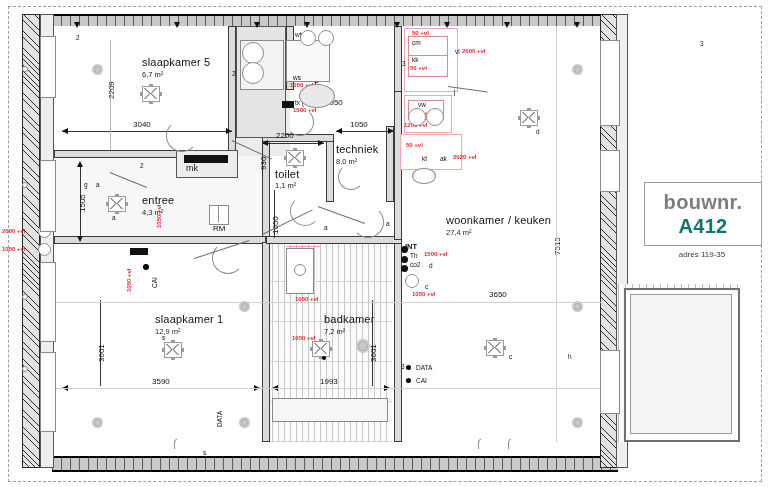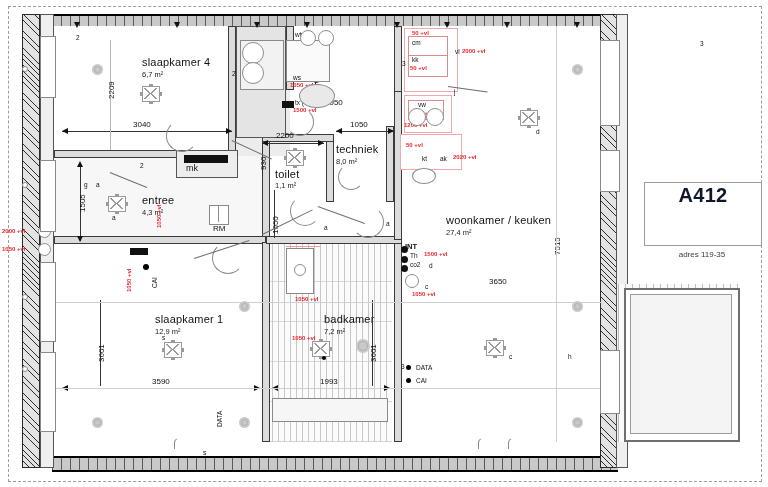--- a/index.html
+++ b/index.html
@@ -85,21 +85,21 @@
          border-right-color:transparent;border-top-color:transparent;background:transparent;}
   .swing2{position:absolute;border:1px solid #8b8b8b;border-radius:50%;
          border-left-color:transparent;border-top-color:transparent;background:transparent;}
   .leader{position:absolute;height:1px;background:#6e6e6e;transform-origin:0 0;}
   .redbox{position:absolute;border:1px solid #efa9ab;background:#fff;}
   .redline{position:absolute;height:1px;background:#ef9b9e;}
 
   
   #titleblock{position:absolute;border:1px solid #9b9b9b;background:#fff;text-align:center;}
   #titleblock .t1{font-size:20px;font-weight:700;color:#7d7d7d;letter-spacing:.3px;}
-  #titleblock .t2{font-size:20px;font-weight:700;color:#0f172a;letter-spacing:.3px;}
+  #titleblock .t2{font-size:20px;font-weight:700;color:#0f766e;letter-spacing:.3px;}
   #addr{position:absolute;font-size:8px;color:#3b3b3b;text-align:center;width:120px;}
 
   
   .balcrail{position:absolute;border:2px solid #6f6f6f;background:#fff;}
   .balcin{position:absolute;border:1px solid #9a9a9a;background:#f4f4f4;}
 
   .gridline{position:absolute;background:#cfcfcf;}
 </style>
 </head>
 <body>
@@ -141,21 +141,21 @@
   <div class="wall inner" style="left:266px;top:236px;width:136px;height:8px;"></div>
   <div class="wall inner" style="left:394px;top:90px;width:8px;height:150px;"></div>
   <div class="wall inner" style="left:394px;top:26px;width:8px;height:66px;"></div>
 
   <div class="wall thin" style="left:176px;top:150px;width:62px;height:28px;background:#ededed;"></div>
   <div class="blk" style="left:184px;top:155px;width:44px;height:8px;"></div>
   <div class="tag" style="left:186px;top:163px;font-size:9px;">mk</div>
 
   <div class="wall thin" style="left:236px;top:26px;width:50px;height:112px;background:#e4e4e4;"></div>
 
-  <div class="rname" style="left:142px;top:56px;">slaapkamer 4</div>
+  <div class="rname" style="left:142px;top:56px;">slaapkamer 5</div>
   <div class="rarea" style="left:142px;top:70px;">6,7 m²</div>
 
   <div class="rname" style="left:142px;top:194px;">entree</div>
   <div class="rarea" style="left:142px;top:208px;">4,3 m²</div>
 
   <div class="rname" style="left:275px;top:168px;">toilet</div>
   <div class="rarea" style="left:275px;top:181px;">1,1 m²</div>
 
   <div class="rname" style="left:336px;top:143px;">techniek</div>
   <div class="rarea" style="left:336px;top:157px;">8,0 m²</div>
@@ -166,20 +166,21 @@
   <div class="rname" style="left:155px;top:313px;">slaapkamer 1</div>
   <div class="rarea" style="left:155px;top:327px;">12,9 m²</div>
 
   <div class="rname" style="left:324px;top:313px;">badkamer</div>
   <div class="rarea" style="left:324px;top:327px;">7,2 m²</div>
 
   <div class="rname" style="left:658px;top:373px;">balkon</div>
   <div class="rarea" style="left:658px;top:387px;">5,6 m²</div>
 
   <div id="titleblock" style="left:644px;top:182px;width:116px;height:62px;">
+    <div class="t1" style="margin-top:8px;">bouwnr.</div>
     <div class="t2" style="margin-top:1px;">A412</div>
   </div>
   <div id="addr" style="left:642px;top:250px;">adres 119-35</div>
 
   <div class="dline" style="left:62px;top:131px;width:170px;"></div>
   <div class="arrow-l" style="left:62px;top:128px;"></div>
   <div class="arrow-r" style="left:226px;top:128px;"></div>
   <div class="dim" style="left:133px;top:120px;">3040</div>
 
   <div class="dline" style="left:262px;top:143px;width:62px;"></div>
@@ -196,21 +197,21 @@
   <div class="arrow-l" style="left:62px;top:385px;"></div>
   <div class="arrow-r" style="left:254px;top:385px;"></div>
   <div class="dim" style="left:152px;top:377px;">3590</div>
 
   <div class="dline" style="left:272px;top:388px;width:118px;"></div>
   <div class="arrow-l" style="left:272px;top:385px;"></div>
   <div class="arrow-r" style="left:384px;top:385px;"></div>
   <div class="dim" style="left:320px;top:377px;">1993</div>
 
   <div class="dline light" style="left:404px;top:302px;width:194px;"></div>
-  <div class="dim" style="left:489px;top:277px;text-align:right;">3650</div>
+  <div class="dim" style="left:489px;top:290px;text-align:right;">3650</div>
 
   <div class="dlinev light" style="left:110px;top:40px;height:110px;"></div>
   <div class="dimv" style="left:107px;top:99px;">2209</div>
 
   <div class="dlinev" style="left:80px;top:163px;height:78px;"></div>
   <div class="arrow-u" style="left:77px;top:161px;"></div>
   <div class="arrow-d" style="left:77px;top:236px;"></div>
   <div class="dimv" style="left:78px;top:212px;">1505</div>
 
   <div class="dlinev" style="left:274px;top:190px;height:48px;"></div>

